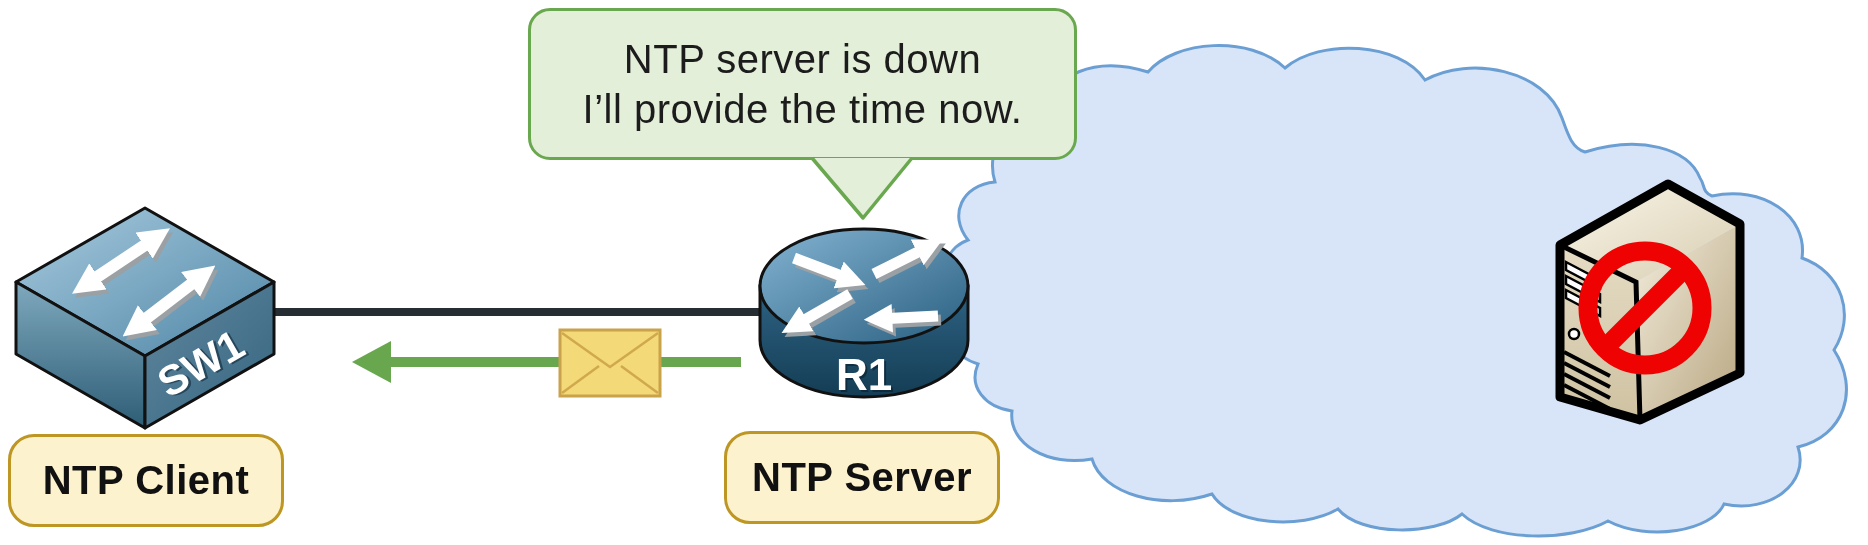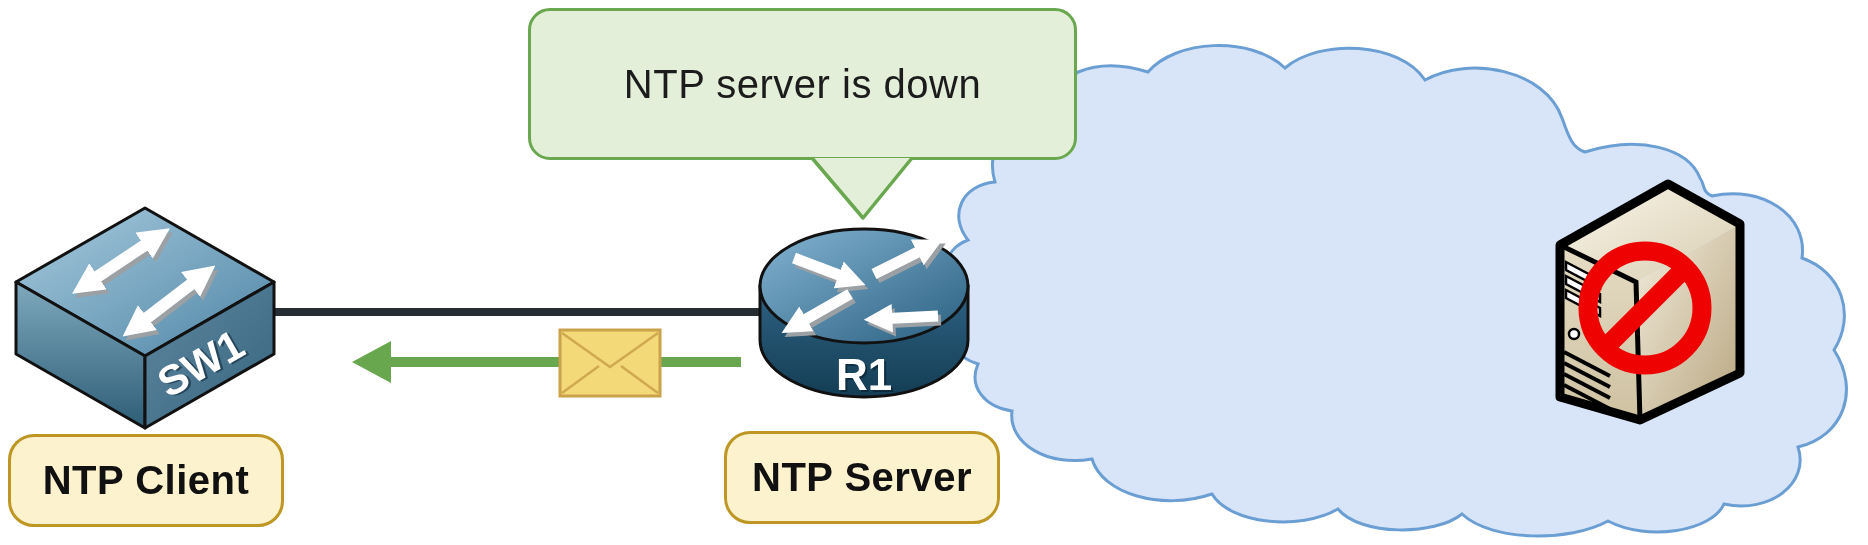--- a/index.html
+++ b/index.html
@@ -80,20 +80,21 @@
   </svg>
 
   <svg id="envelope-svg" class="abs" width="106" height="72" viewBox="0 0 106 72">
     <rect x="2" y="2" width="100" height="66" fill="#f3d977" stroke="#c9a24a" stroke-width="3"></rect>
     <path d="M 4,5 L 52,39 L 100,5" fill="none" stroke="#d0a94f" stroke-width="2.5"></path>
     <path d="M 4,65 L 41,38 M 100,65 L 63,38" fill="none" stroke="#d0a94f" stroke-width="2.5"></path>
   </svg>
 
   <div id="bubble" class="abs">
     <div class="line">NTP server is down</div>
+    <div class="line">I’ll provide the time now.</div>
   </div>
   <svg id="bubble-tail" class="abs" width="124" height="68" viewBox="0 0 124 68">
     <path d="M 12,2 L 63,62 L 112,2" fill="#e3efd9" stroke="#6aa84f" stroke-width="3.5" stroke-linejoin="round"></path>
   </svg>
 
   <svg id="switch-svg" class="abs" width="266" height="234" viewBox="0 0 266 234">
     <defs>
       <linearGradient id="swTop" x1="0" y1="0" x2="1" y2="1">
         <stop offset="0" stop-color="#a8cbdf"></stop>
           <stop offset="1" stop-color="#4e85a5"></stop>

